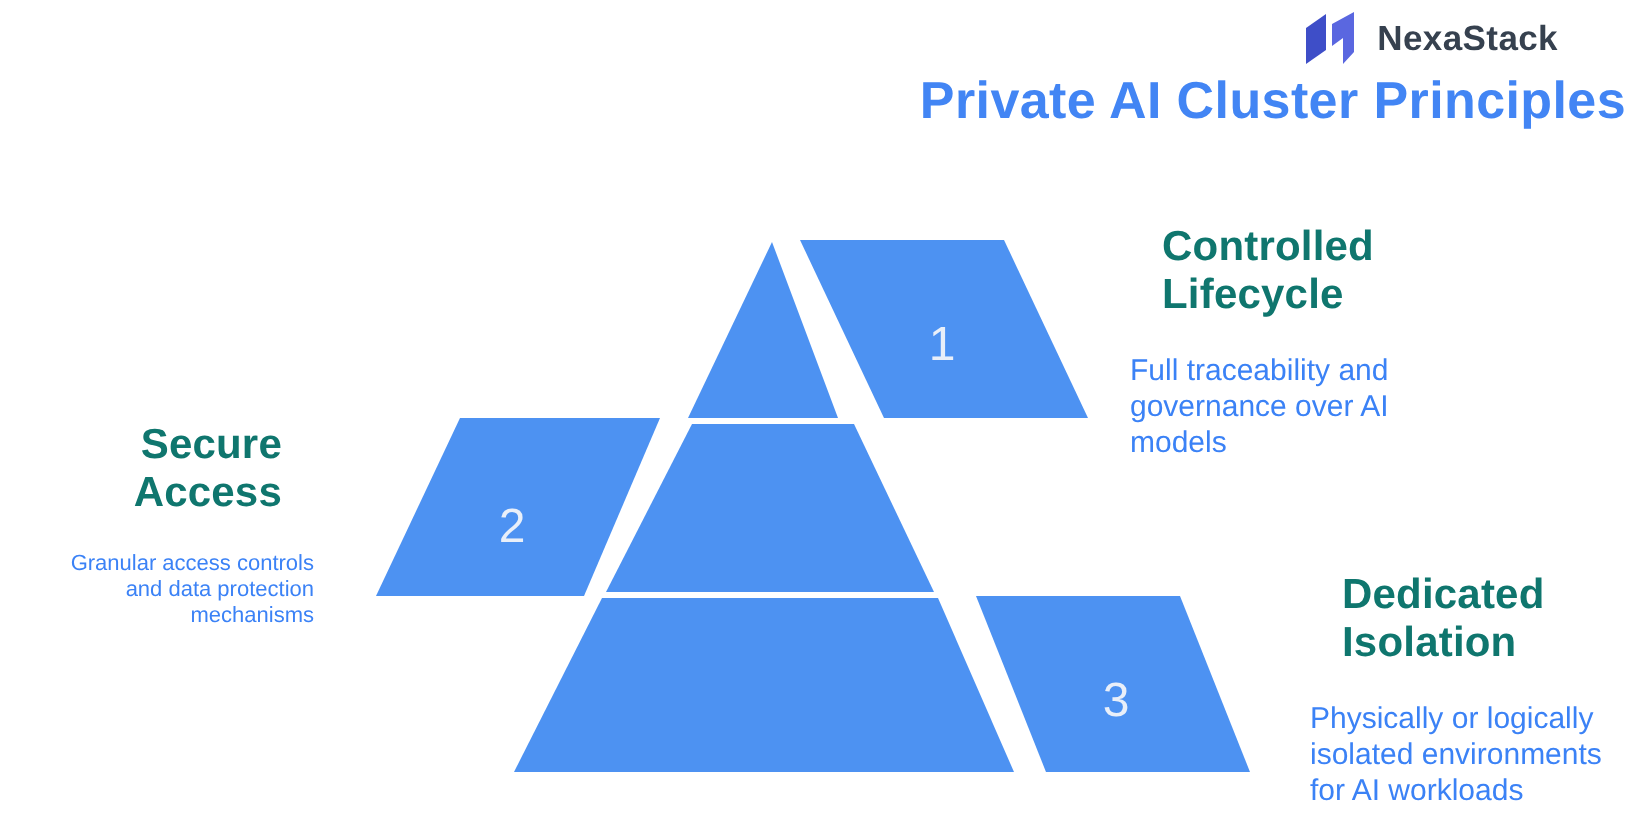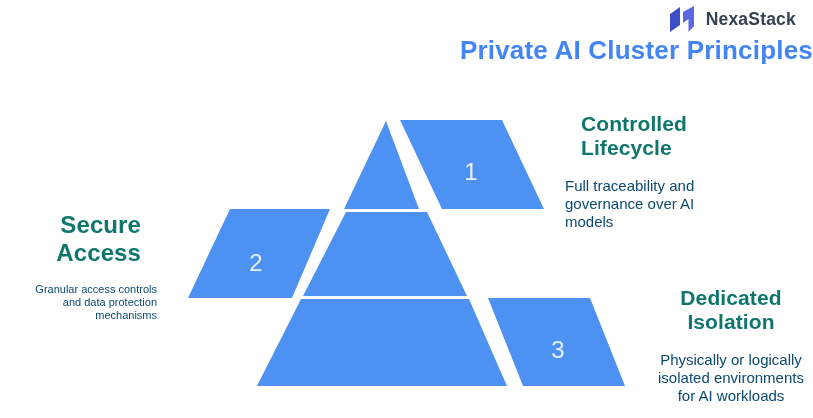--- a/index.html
+++ b/index.html
@@ -12,21 +12,21 @@
     position: relative;
     width: 813px;
     height: 418px;
     background: #ffffff;
     overflow: hidden;
   }
   
   .logo {
     position: absolute;
     top: 6px;
-    right: 17px;
+    right: 34px;
     display: flex;
     align-items: center;
     gap: 9px;
     justify-content: space-between;
   }
   .logo-text {
     font-size: 17.5px;
     font-weight: 600;
     letter-spacing: 0.2px;
     color: #36414f;
@@ -61,47 +61,46 @@
     font-size: 21px;
     line-height: 1.16;
     font-weight: bold;
     color: #0f766e;
     letter-spacing: 0.1px;
   }
   .block p {
     margin: 12px 0 0 0;
     font-size: 15px;
     line-height: 1.22;
-    color: #0c4a6e;
+    color: #3b82f6;
   }
   .block-controlled {
     top: 96px;
     left: 565px;
     width: 160px;
   }
   .block-controlled p { width: 160px; }
   .block-secure {
     top: 195px;
     left: 0;
     width: 157px;
     text-align: right;
   }
-  .block-secure h2 { font-size: 24px; }
+  .block-secure h2 { font-size: 21px; }
   .block-secure p {
     width: 128px;
     margin-left: auto;
     margin-top: 11px;
     font-size: 11px;
     line-height: 1.2;
   }
   .block-dedicated {
     top: 270px;
     left: 655px;
     width: 152px;
-    text-align: center;
   }
   .block-dedicated p { width: 152px; margin-top: 14px; }
 </style>
 </head>
 <body>
 
 <div class="canvas">
 
   <svg class="pyramid-svg" width="813" height="418" viewBox="0 0 813 418">
 

